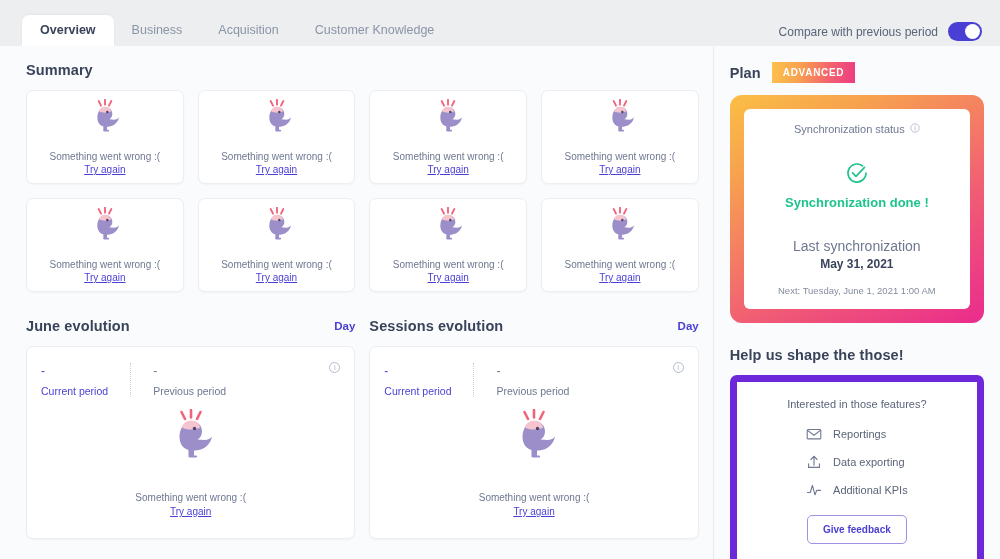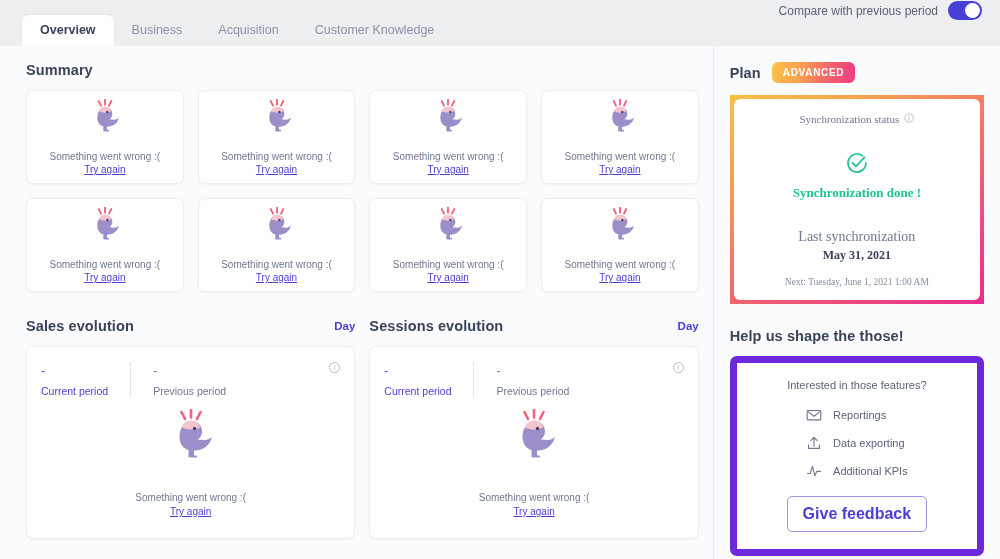--- a/index.html
+++ b/index.html
@@ -33,21 +33,21 @@
   }
   .tab.active {
     background: #ffffff;
     color: #39435a;
     font-weight: bold;
     box-shadow: 0 -1px 3px rgba(0,0,0,0.04);
   }
   .compare {
     position: absolute;
     right: 18px;
-    top: 1px;
+    top: 22px;
     display: flex;
     align-items: center;
     gap: 10px;
   }
   .compare-label { font-size: 12px; color: #5b6478; }
   .toggle {
     width: 34px; height: 19px;
     border-radius: 11px;
     background: #4a3fd4;
     position: relative;
@@ -190,28 +190,27 @@
     gap: 11px;
     margin-bottom: 12px;
   }
   .plan-head h2 { margin: 0; }
   .badge {
     font-size: 10px;
     font-weight: bold;
     letter-spacing: .7px;
     color: #fff;
     padding: 5px 11px;
-    border-radius: 6px;
+    border-radius: 0;
     background: linear-gradient(100deg, #fcc24c 0%, #f9a34e 32%, #f2606f 70%, #ed3c82 100%);
   }
   .sync-card {
-    border-radius: 0;
-    padding: 4px;
+    border-radius: 12px;
+    padding: 14px;
     background: linear-gradient(150deg, #fbbf45 0%, #f7a24f 22%, #f15f73 62%, #ea2b8d 100%);
-    font-family: Liberation Serif, serif;
   }
   .sync-inner {
     background: #fff;
     border-radius: 6px;
     padding: 14px 12px 13px 12px;
     text-align: center;
   }
   .sync-status {
     font-size: 11px;
     color: #6f7890;
@@ -256,21 +255,21 @@
   .feat {
     display: flex;
     align-items: center;
     gap: 11px;
     font-size: 11px;
     color: #5b6478;
   }
   .feat .ic { width: 16px; height: 16px; flex: none; }
   .fb-btn {
     display: inline-block;
-    font-size: 16px;
+    font-size: 10px;
     font-weight: bold;
     color: #4a3fd4;
     border: 1px solid #9b93e6;
     border-radius: 5px;
     padding: 8px 15px;
     background: #fff;
     cursor: pointer;
   }
 
   .tips-row {
@@ -453,21 +452,21 @@
             <span class="err-text">Something went wrong :(</span>
             <span class="err-link">Try again</span>
           </div>
         </div>
       </div>
 
     <div class="evo-wrap">
 
       <div class="evo-col">
         <div class="evo-head">
-          <h2 class="section">Sales evolution</h2>
+          <h2 class="section">June evolution</h2>
           <span class="day-btn">Day</span>
         </div>
         <div class="evo-card">
           <div class="periods">
             <div class="period cur">
               <div class="val">-</div>
               <div class="lbl">Current period</div>
             </div>
             <div class="period prev">
               <div class="val">-</div>

